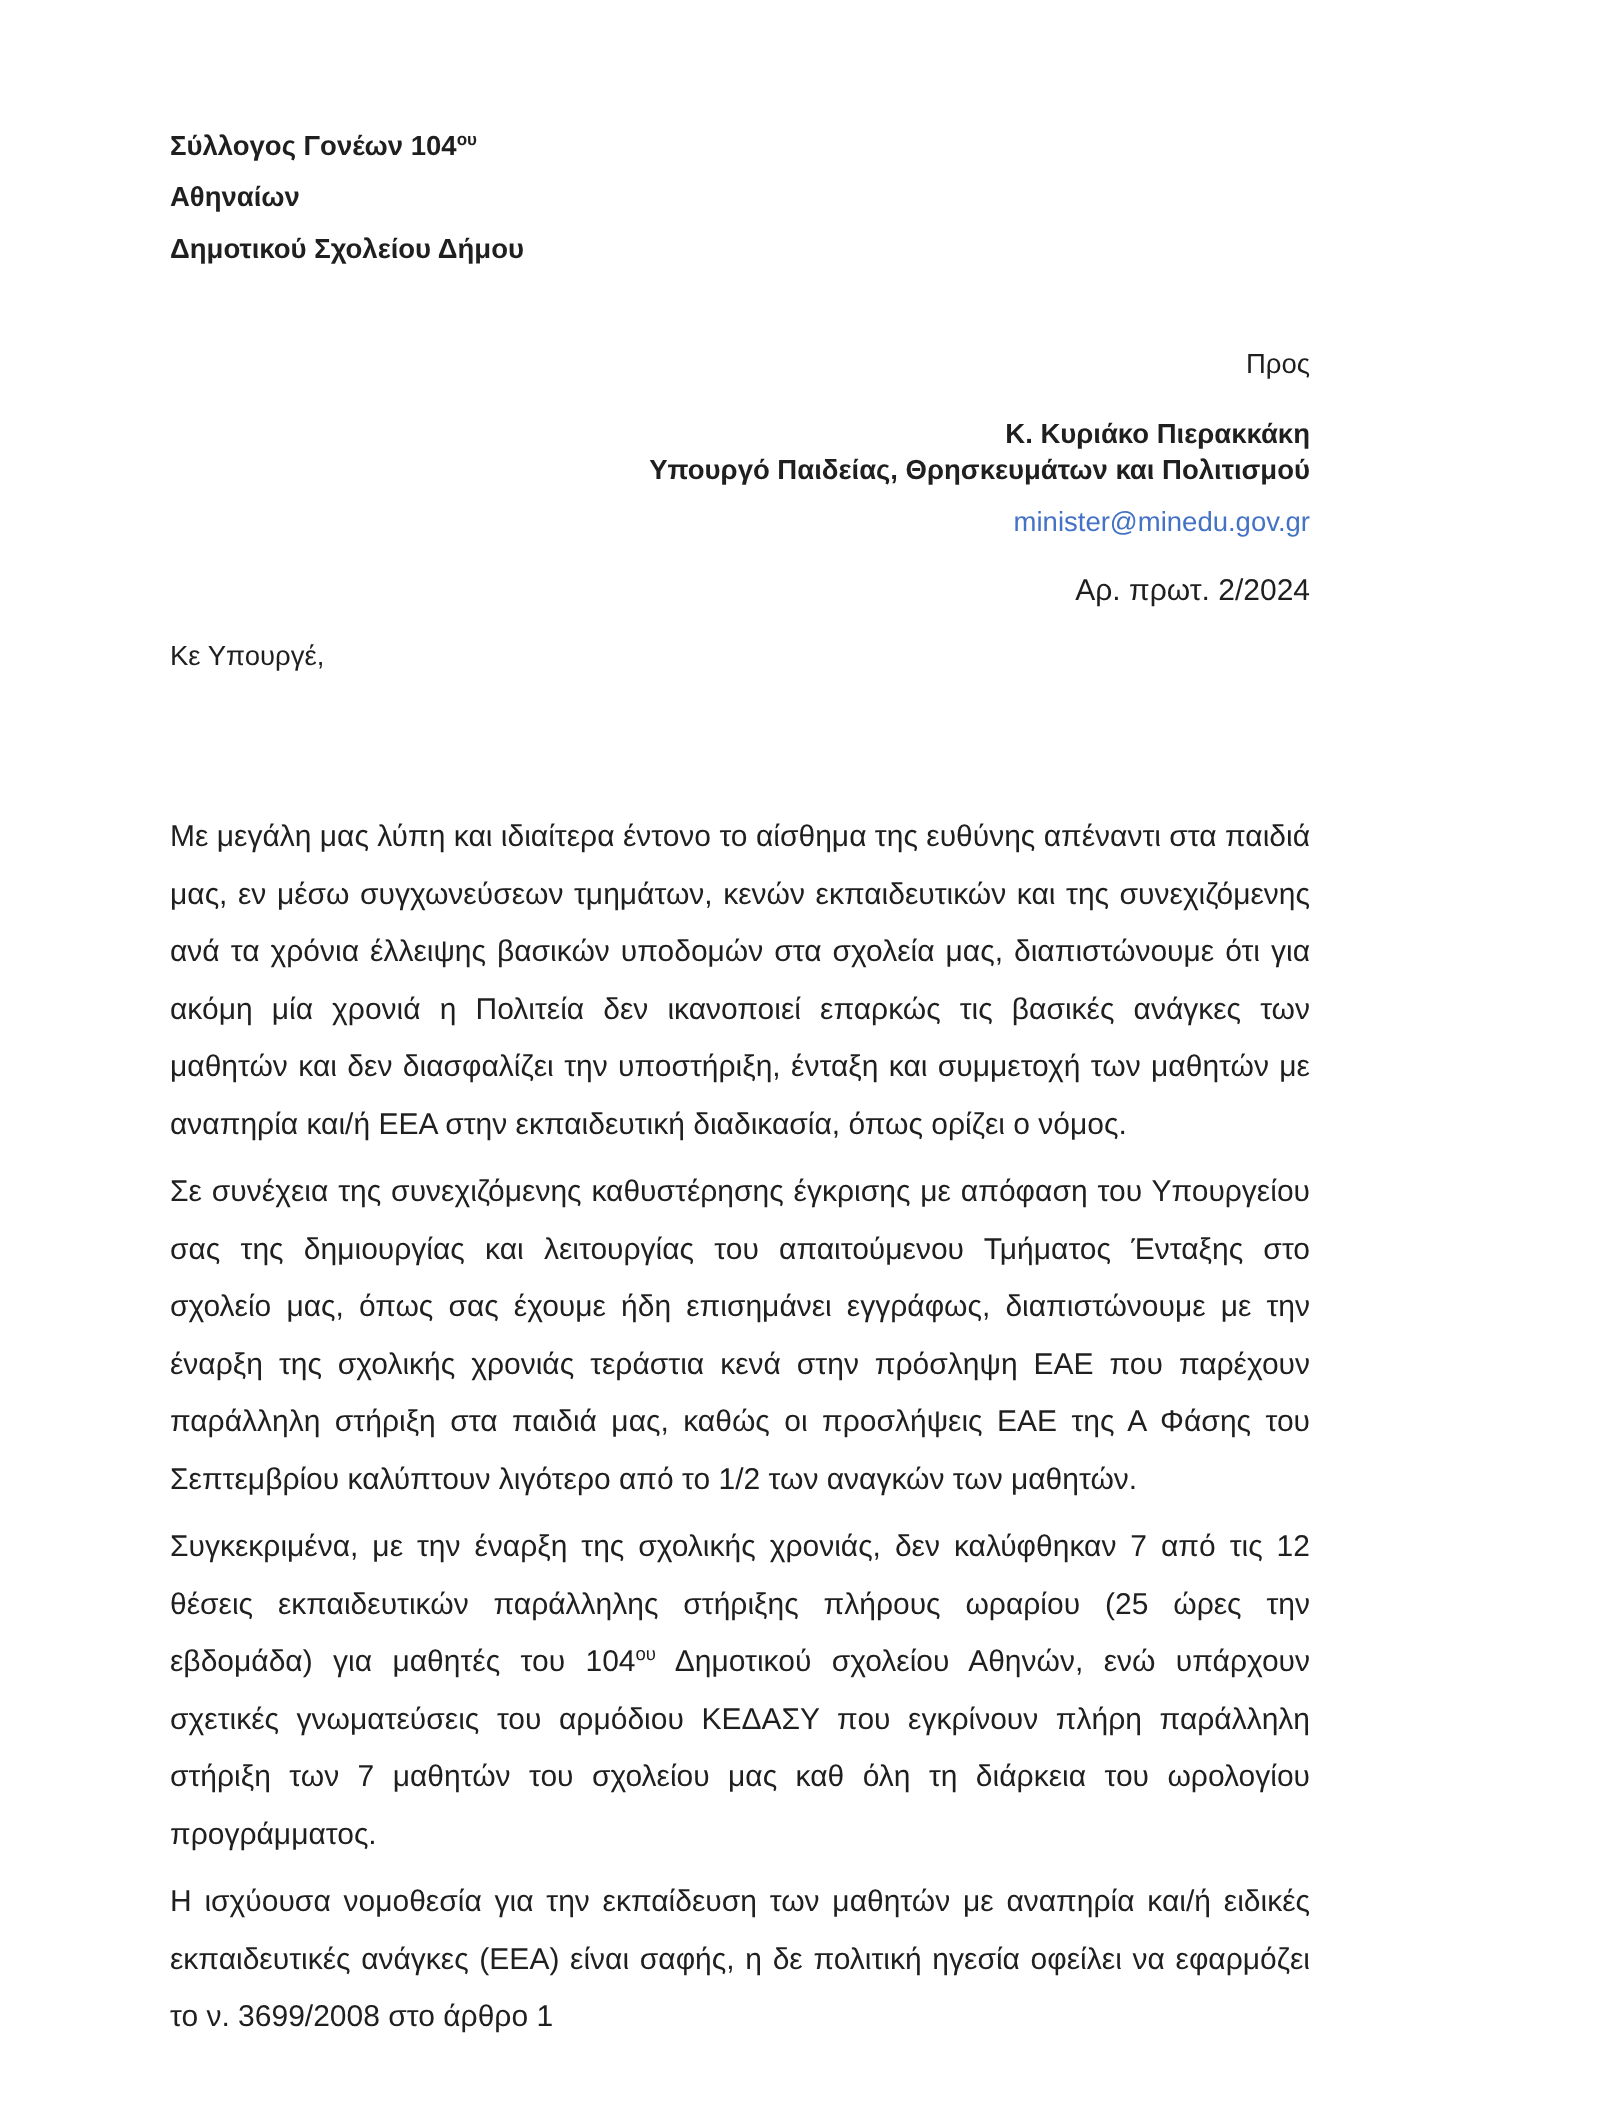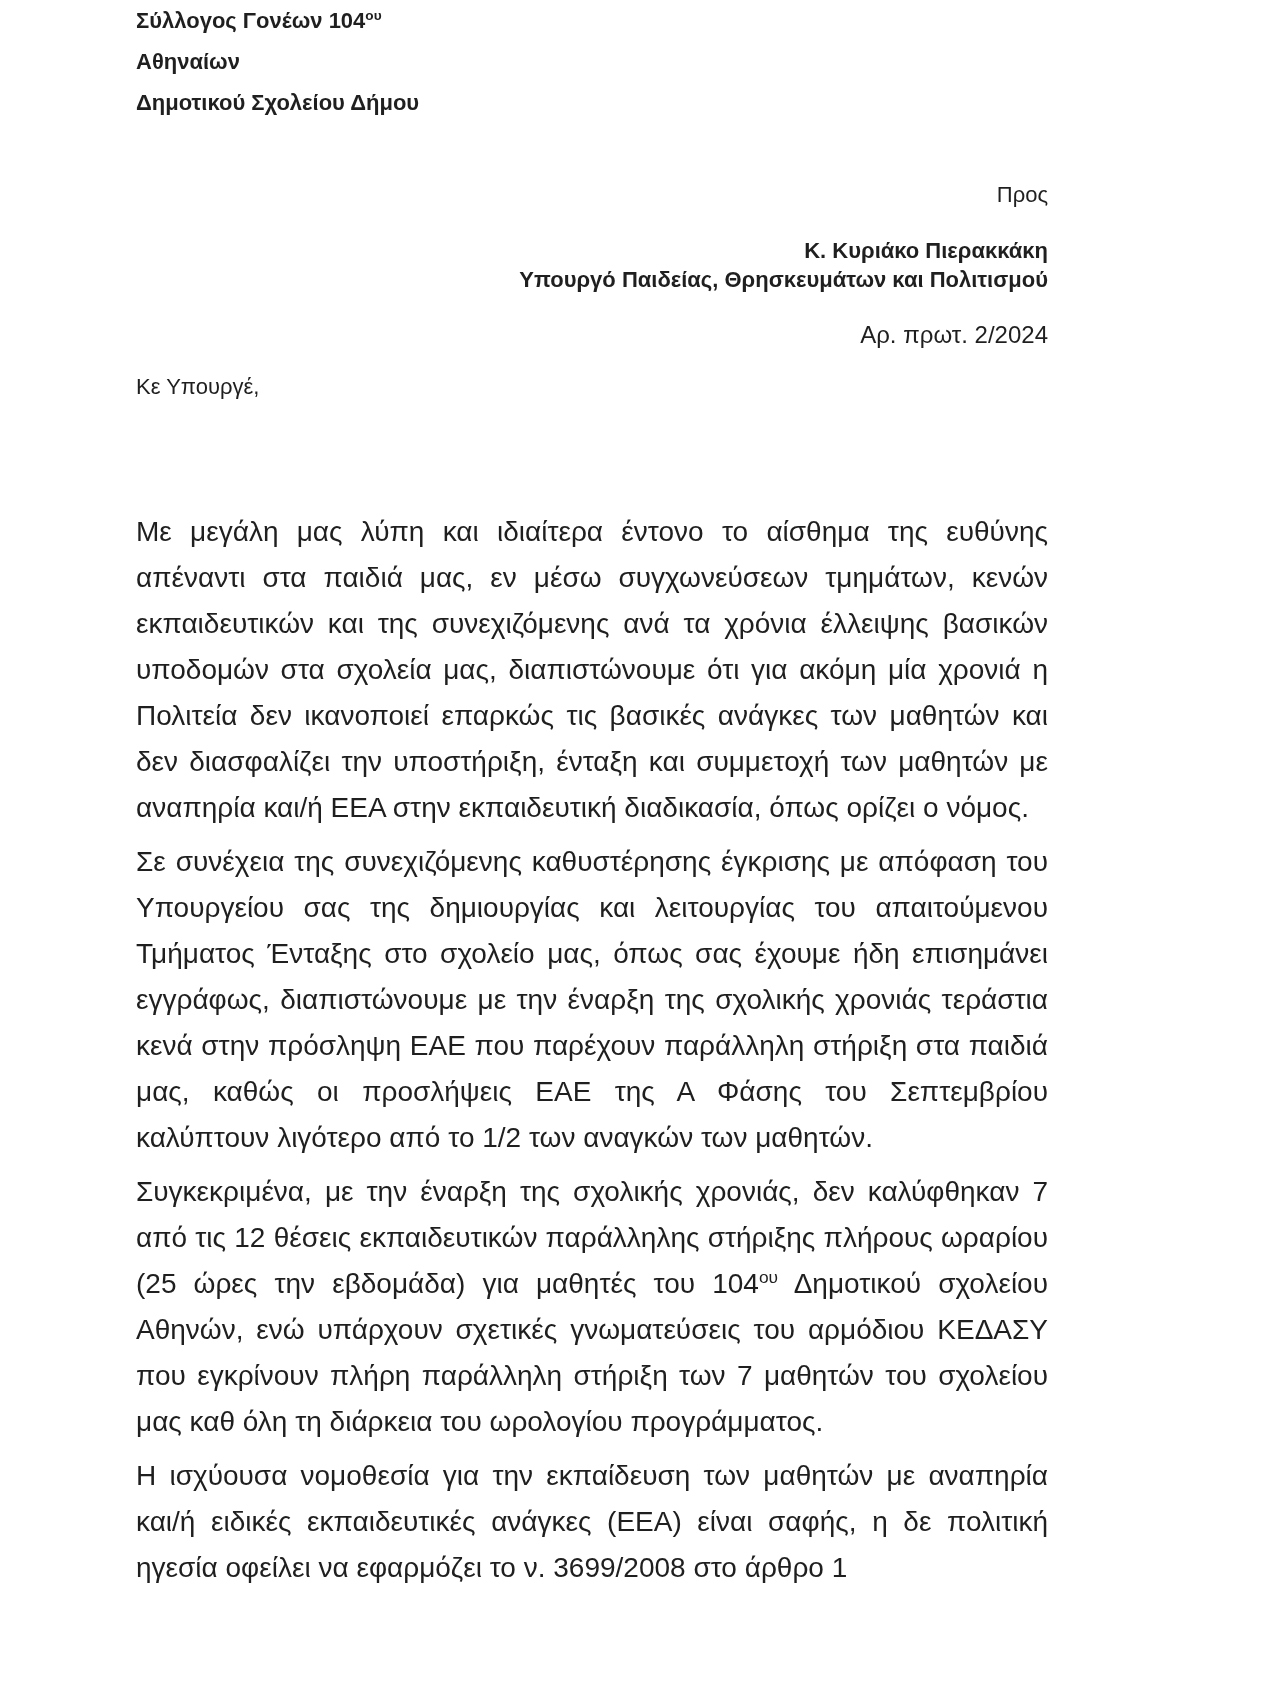--- a/index.html
+++ b/index.html
@@ -18,20 +18,21 @@
     position: relative;
   }
   .content {
     position: absolute;
     left: 136px;
     top: 0;
     width: 912px;
   }
   
   .sender {
+    padding-top: 96px;
     font-weight: bold;
     font-size: 22px;
     line-height: 41px;
   }
   .sup {
     vertical-align: super;
     font-size: 0.62em;
     line-height: 0;
   }
   
@@ -75,21 +76,21 @@
   .salutation {
     margin-top: 24px;
     font-size: 22px;
     line-height: 28px;
   }
   
   .body-text {
     margin-top: 108px;
   }
   .body-text p {
-    font-size: 28px;
+    font-size: 24px;
     line-height: 46px;
     text-align: justify;
     margin-bottom: 8px;
   }
 </style>
 </head>
 <body>
 
 <div class="page">
   <div class="content">
@@ -100,20 +101,23 @@
       <div>Δημοτικού Σχολείου Δήμου</div>
     </div>
 
     <div class="to-label">Προς</div>
 
     <div class="recipient">
       <div>Κ. Κυριάκο Πιερακκάκη</div>
       <div>Υπουργό Παιδείας, Θρησκευμάτων και Πολιτισμού</div>
     </div>
 
+    <div class="email-line">
+      <a class="email-link">minister@minedu.gov.gr</a>
+    </div>
 
 
     <div class="protocol-line">Αρ. πρωτ. 2/2024</div>
 
     <div class="salutation">Κε Υπουργέ,</div>
 
     <div class="body-text">
       <p>Με μεγάλη μας λύπη και ιδιαίτερα έντονο το αίσθημα της ευθύνης απέναντι στα παιδιά μας, εν μέσω συγχωνεύσεων τμημάτων, κενών εκπαιδευτικών και της συνεχιζόμενης ανά τα χρόνια έλλειψης βασικών υποδομών στα σχολεία μας, διαπιστώνουμε ότι για ακόμη μία χρονιά η Πολιτεία δεν ικανοποιεί επαρκώς τις βασικές ανάγκες των μαθητών και δεν διασφαλίζει την υποστήριξη, ένταξη και συμμετοχή των μαθητών με αναπηρία και/ή ΕΕΑ στην εκπαιδευτική διαδικασία, όπως ορίζει ο νόμος.</p>
       <p>Σε συνέχεια της συνεχιζόμενης καθυστέρησης έγκρισης με απόφαση του Υπουργείου σας της δημιουργίας και λειτουργίας του απαιτούμενου Τμήματος Ένταξης στο σχολείο μας, όπως σας έχουμε ήδη επισημάνει εγγράφως, διαπιστώνουμε με την έναρξη της σχολικής χρονιάς τεράστια κενά στην πρόσληψη ΕΑΕ που παρέχουν παράλληλη στήριξη στα παιδιά μας, καθώς οι προσλήψεις ΕΑΕ της Α Φάσης του Σεπτεμβρίου καλύπτουν λιγότερο από το 1/2 των αναγκών των μαθητών.</p>
       <p><span>Συγκεκριμένα, με την έναρξη της σχολικής χρονιάς, δεν καλύφθηκαν 7 από τις 12 θέσεις εκπαιδευτικών παράλληλης στήριξης πλήρους ωραρίου (25 ώρες την εβδομάδα) για μαθητές του 104</span><span class="sup">ου</span><span> Δημοτικού σχολείου Αθηνών, ενώ υπάρχουν σχετικές γνωματεύσεις του αρμόδιου ΚΕΔΑΣΥ που εγκρίνουν πλήρη παράλληλη στήριξη των 7 μαθητών του σχολείου μας καθ όλη τη διάρκεια του ωρολογίου προγράμματος.</span></p>

